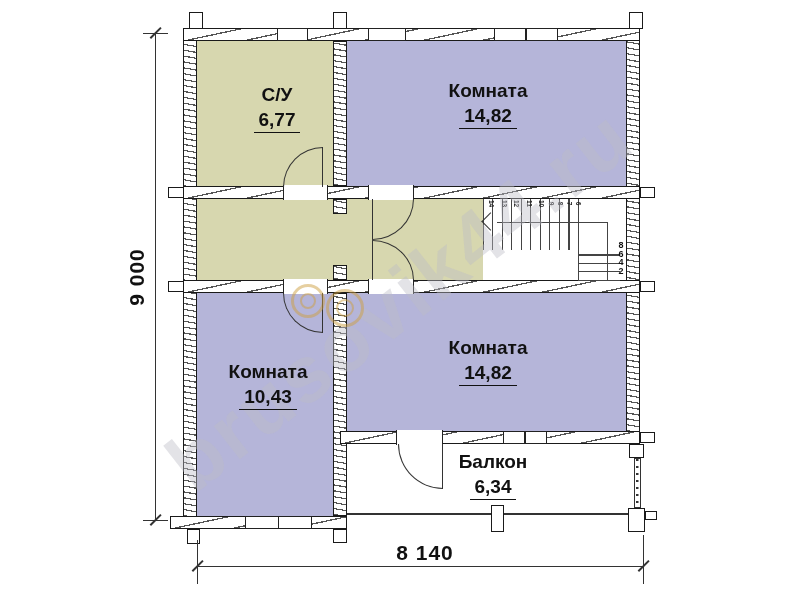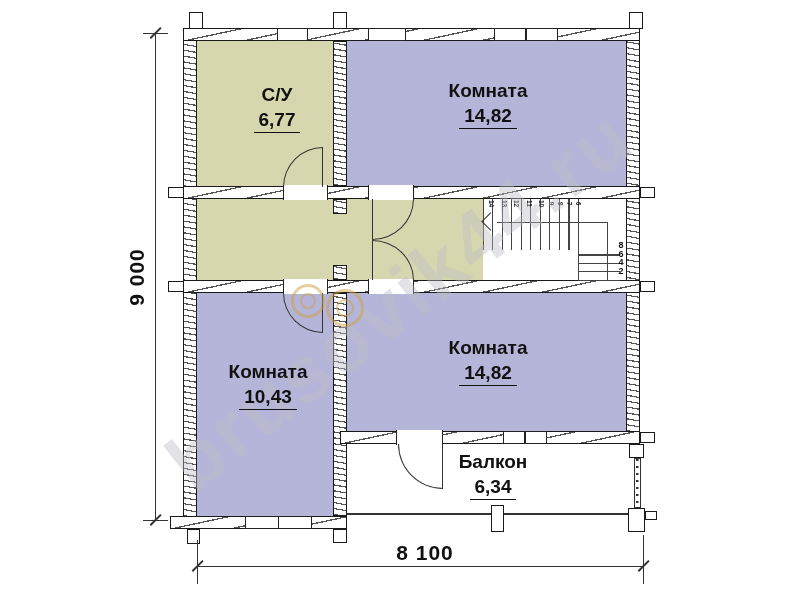--- a/index.html
+++ b/index.html
@@ -214,21 +214,21 @@
   <div class="abs dim" id="hdim"></div>
   <div class="abs tick" id="vt1"></div>
   <div class="abs tick" id="vt2"></div>
   <div class="abs tick" id="ht1"></div>
   <div class="abs tick" id="ht2"></div>
   <div class="abs ext" id="vx1"></div>
   <div class="abs ext" id="vx2"></div>
   <div class="abs ext" id="hx1"></div>
   <div class="abs ext" id="hx2"></div>
   <div class="abs dim-label" id="vlabel">9 000</div>
-  <div class="abs dim-label" id="hlabel">8 100</div>
+  <div class="abs dim-label" id="hlabel">8 140</div>
 
   <div class="abs" id="wm-diag">brusovik44.ru</div>
   <div class="abs ring" id="ring1"></div>
   <div class="abs ring thin" id="ring1b"></div>
   <div class="abs ring" id="ring2"></div>
   <div class="abs ring thin" id="ring2b"></div>
 
   <div class="abs room-label" id="lbl-su">
     <div>С/У</div>
     <span class="area">6,77</span>

